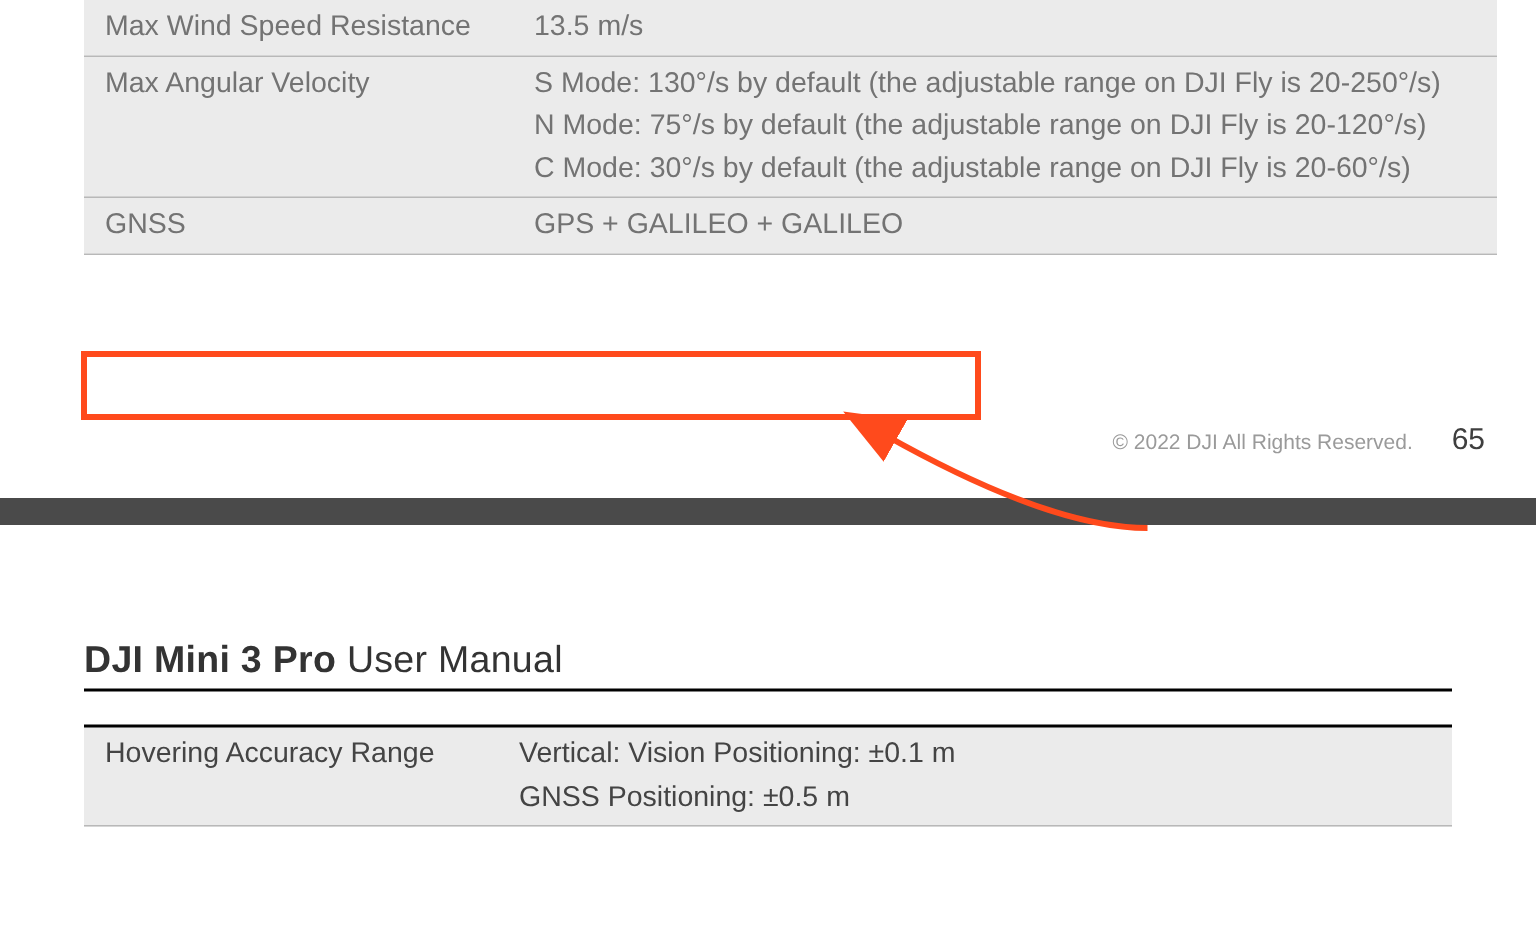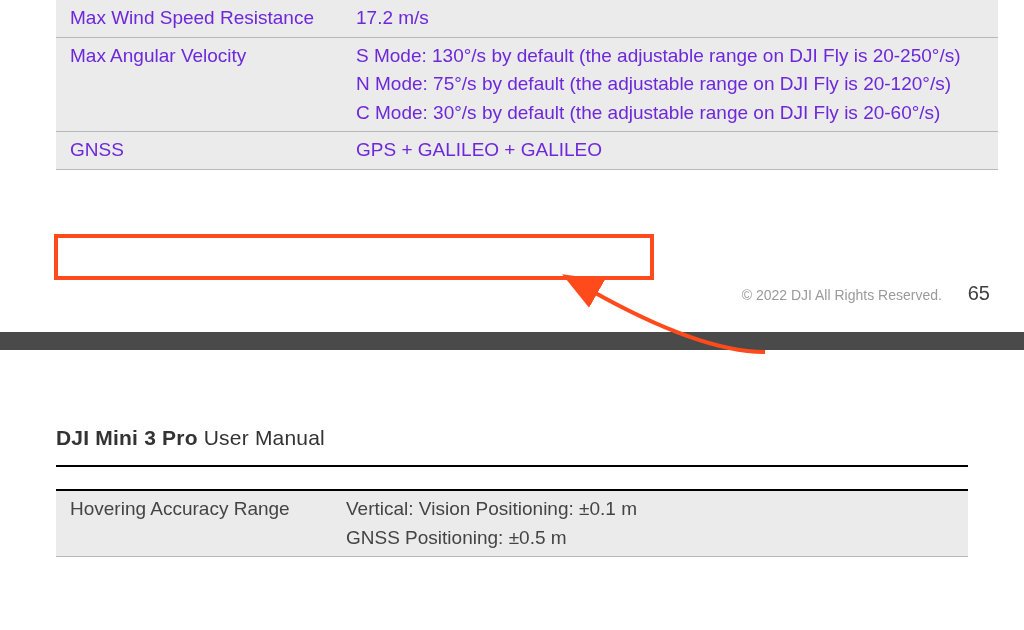--- a/index.html
+++ b/index.html
@@ -1,59 +1,59 @@
 <!DOCTYPE html>
 <html><head>
 <meta charset="utf-8">
 <style>
   * { box-sizing: border-box; margin: 0; padding: 0; }
   html, body { width: 1024px; height: 630px; overflow: hidden; background: #fff; }
   body { font-family: "Helvetica Neue", Helvetica, Arial, sans-serif; color: #3f3f3f; font-size: 19px; line-height: 1.5; }
 
   .page1 { position: relative; width: 100%; padding: 0 0 0 0; }
   .specs-table { width: 100%; border-collapse: collapse; }
-  .specs-table td { padding: 4px 12px 4px 14px; vertical-align: top; font-weight: 300; color: #6d28d9; }
+  .specs-table td { padding: 4px 12px 4px 14px; vertical-align: top; font-weight: 300; color: #737373; }
   .specs-table td.label { width: 286px; padding-left: 14px; }
   .specs-table tr { border-bottom: 1px solid #b8b8b8; }
   .specs-table tr.alt { background: #ebebeb; }
   .table-wrap { padding: 0 26px 0 56px; }
 
   .highlight-box {
     position: absolute;
     border: 4px solid #ff4a1c;
     pointer-events: none;
   }
 
   .arrow-svg { position: absolute; pointer-events: none; }
 
   .footer1 { position: relative; text-align: right; padding: 108px 34px 22px 0; font-size: 14px; color: #9a9a9a; font-weight: 300; margin-left: 27px; }
   .footer1 .pnum { font-size: 20px; color: #3f3f3f; margin-left: 22px; font-weight: 300; }
 
   .divider-bar { width: 100%; height: 18px; background: #4a4a4a; margin-top: 2px; }
 
   .page2 { padding: 72px 56px 0 56px; }
-  .manual-title { font-size: 21px; font-weight: 300; color: #333; padding-bottom: 12px; border-bottom: 2px solid #000; letter-spacing: 0.2px; }
+  .manual-title { font-size: 25px; font-weight: 300; color: #333; border-bottom: 2px solid #000; letter-spacing: 0.2px; }
   .manual-title .bold { font-weight: 600; }
 
   .specs-table2 { width: 100%; border-collapse: collapse; margin-top: 22px; }
   .specs-table2 td { padding: 4px 12px 4px 14px; vertical-align: top; font-weight: 300; color: #444; }
   .specs-table2 td.label { width: 276px; }
   .specs-table2 tr { border-bottom: 1px solid #b8b8b8; }
   .specs-table2 tr.alt { background: #ebebeb; }
 </style>
 </head>
 <body>
 
 <div class="page1">
   <div class="table-wrap">
     <table class="specs-table">
       <tbody>
         <tr class="alt">
           <td class="label">Max Wind Speed Resistance</td>
-          <td>17.2 m/s</td>
+          <td>13.5 m/s</td>
         </tr>
         <tr class="alt">
           <td class="label">Max Angular Velocity</td>
           <td style="white-space:pre-line">S Mode: 130°/s by default (the adjustable range on DJI Fly is 20-250°/s)
 N Mode: 75°/s by default (the adjustable range on DJI Fly is 20-120°/s)
 C Mode: 30°/s by default (the adjustable range on DJI Fly is 20-60°/s)</td>
         </tr>
         <tr class="alt">
           <td class="label">GNSS</td>
           <td>GPS + GALILEO + GALILEO</td>

